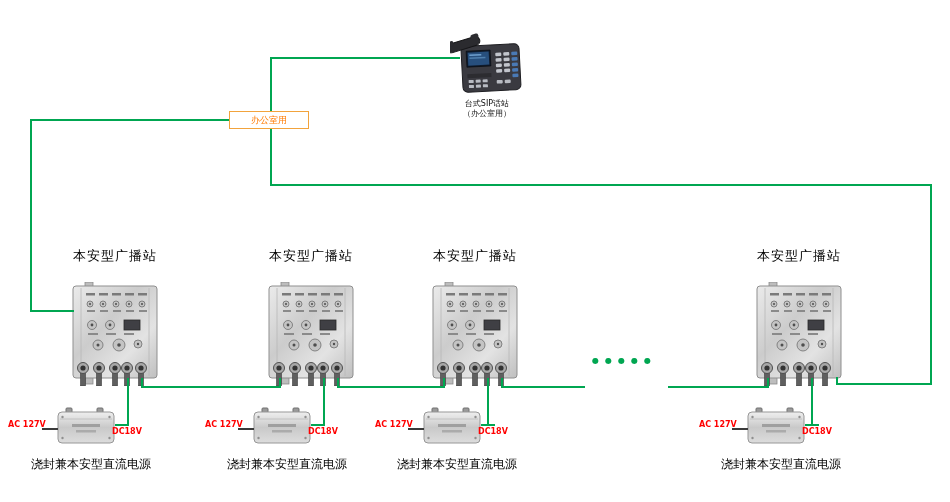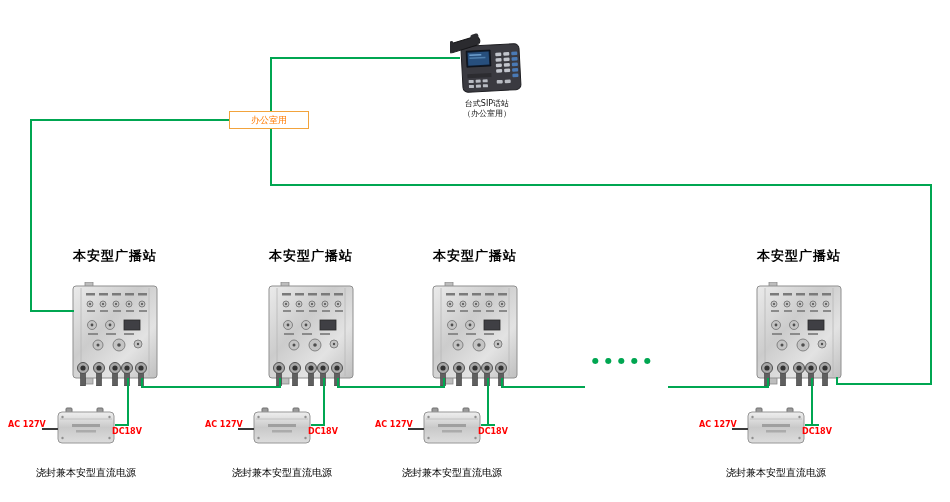--- a/index.html
+++ b/index.html
@@ -8,23 +8,23 @@
 
   .wire-h { position:absolute; height:2px; background:var(--color-line,#00A651); }
   .wire-v { position:absolute; width:2px; background:var(--color-line,#00A651); }
   .acwire { position:absolute; height:1.5px; background:#3a3a3a; }
 
   .station { position:absolute; top:282px; width:86px; height:104px; }
   .psu     { position:absolute; top:407px; width:58px; height:38px; }
   .phone   { position:absolute; left:450px; top:33px; width:76px; height:63px; }
 
   .station-label { position:absolute; top:247px; width:140px; text-align:center;
-                   font-size:13px; font-weight:bold; color:#000; letter-spacing:1px; white-space:nowrap; }
-  .psu-caption   { position:absolute; top:466px; width:110px; text-align:center;
-                   font-size:10px; color:#000; white-space:nowrap; }
+                   font-size:13px; font-weight:normal; color:#000; letter-spacing:1px; white-space:nowrap; }
+  .psu-caption   { position:absolute; top:456px; width:110px; 
+                   font-size:12px; color:#000; white-space:nowrap; }
   .pwr-label     { position:absolute; font-size:8px; font-weight:bold;
                    color:var(--color-power_text,#FF0000); white-space:nowrap; }
   .fiber-box { position:absolute; left:229px; top:111px; width:80px; height:18px;
                border:1px solid #f2a33c; background:#fff; display:flex; align-items:center;
                justify-content:center; font-size:9px; color:var(--color-fiber_text,#FF7A00); white-space:nowrap; }
   .phone-caption { position:absolute; left:432px; width:110px; text-align:center;
                    font-size:8px; color:#111; white-space:nowrap; }
   .dots { position:absolute; left:592px; top:356px; font-size:8px; letter-spacing:6px;
           color:var(--color-line,#00A651); white-space:nowrap; }
 </style>

